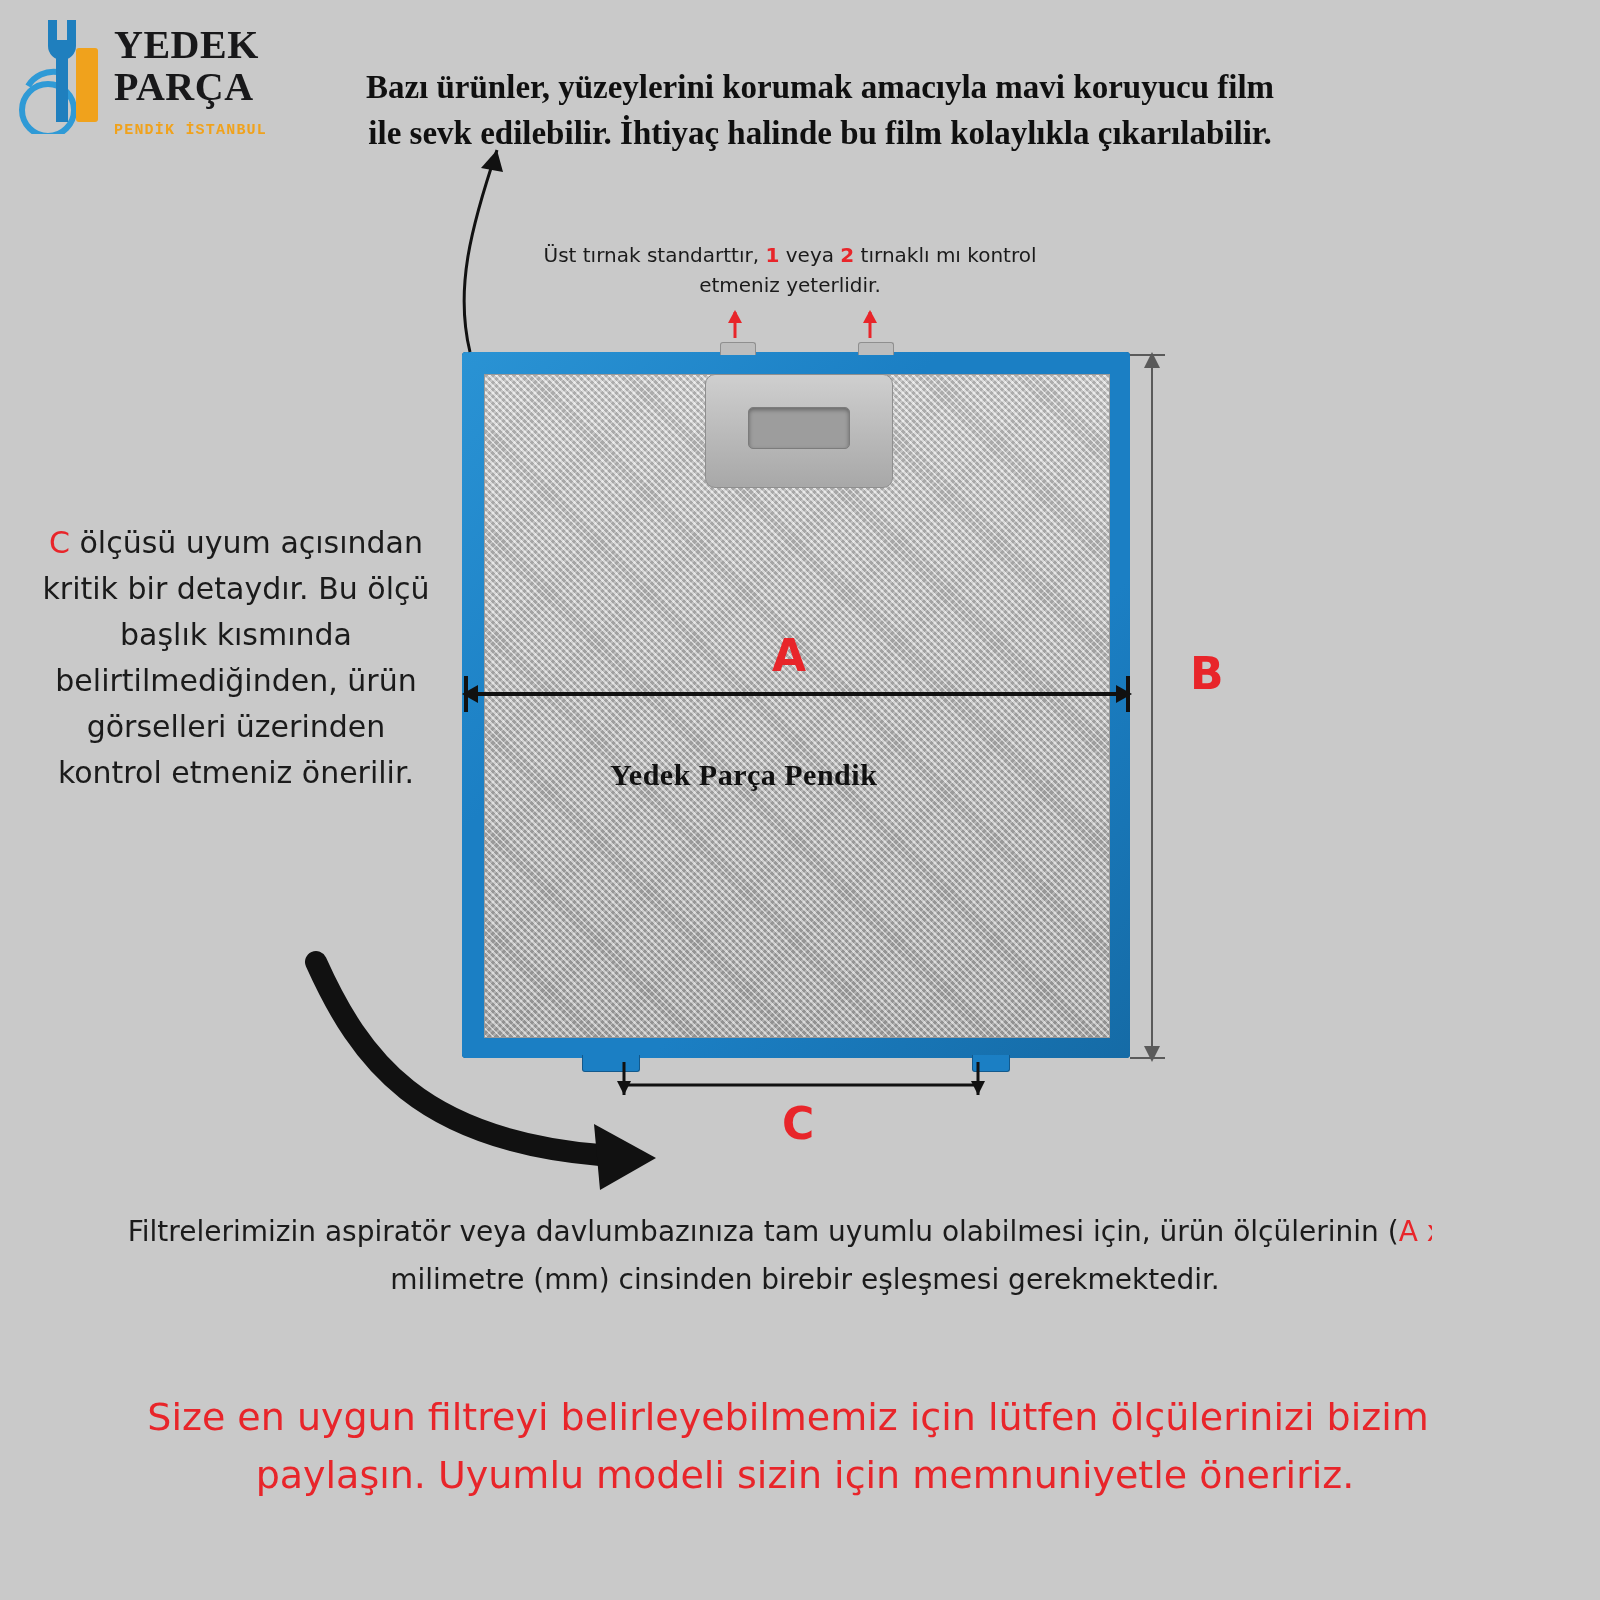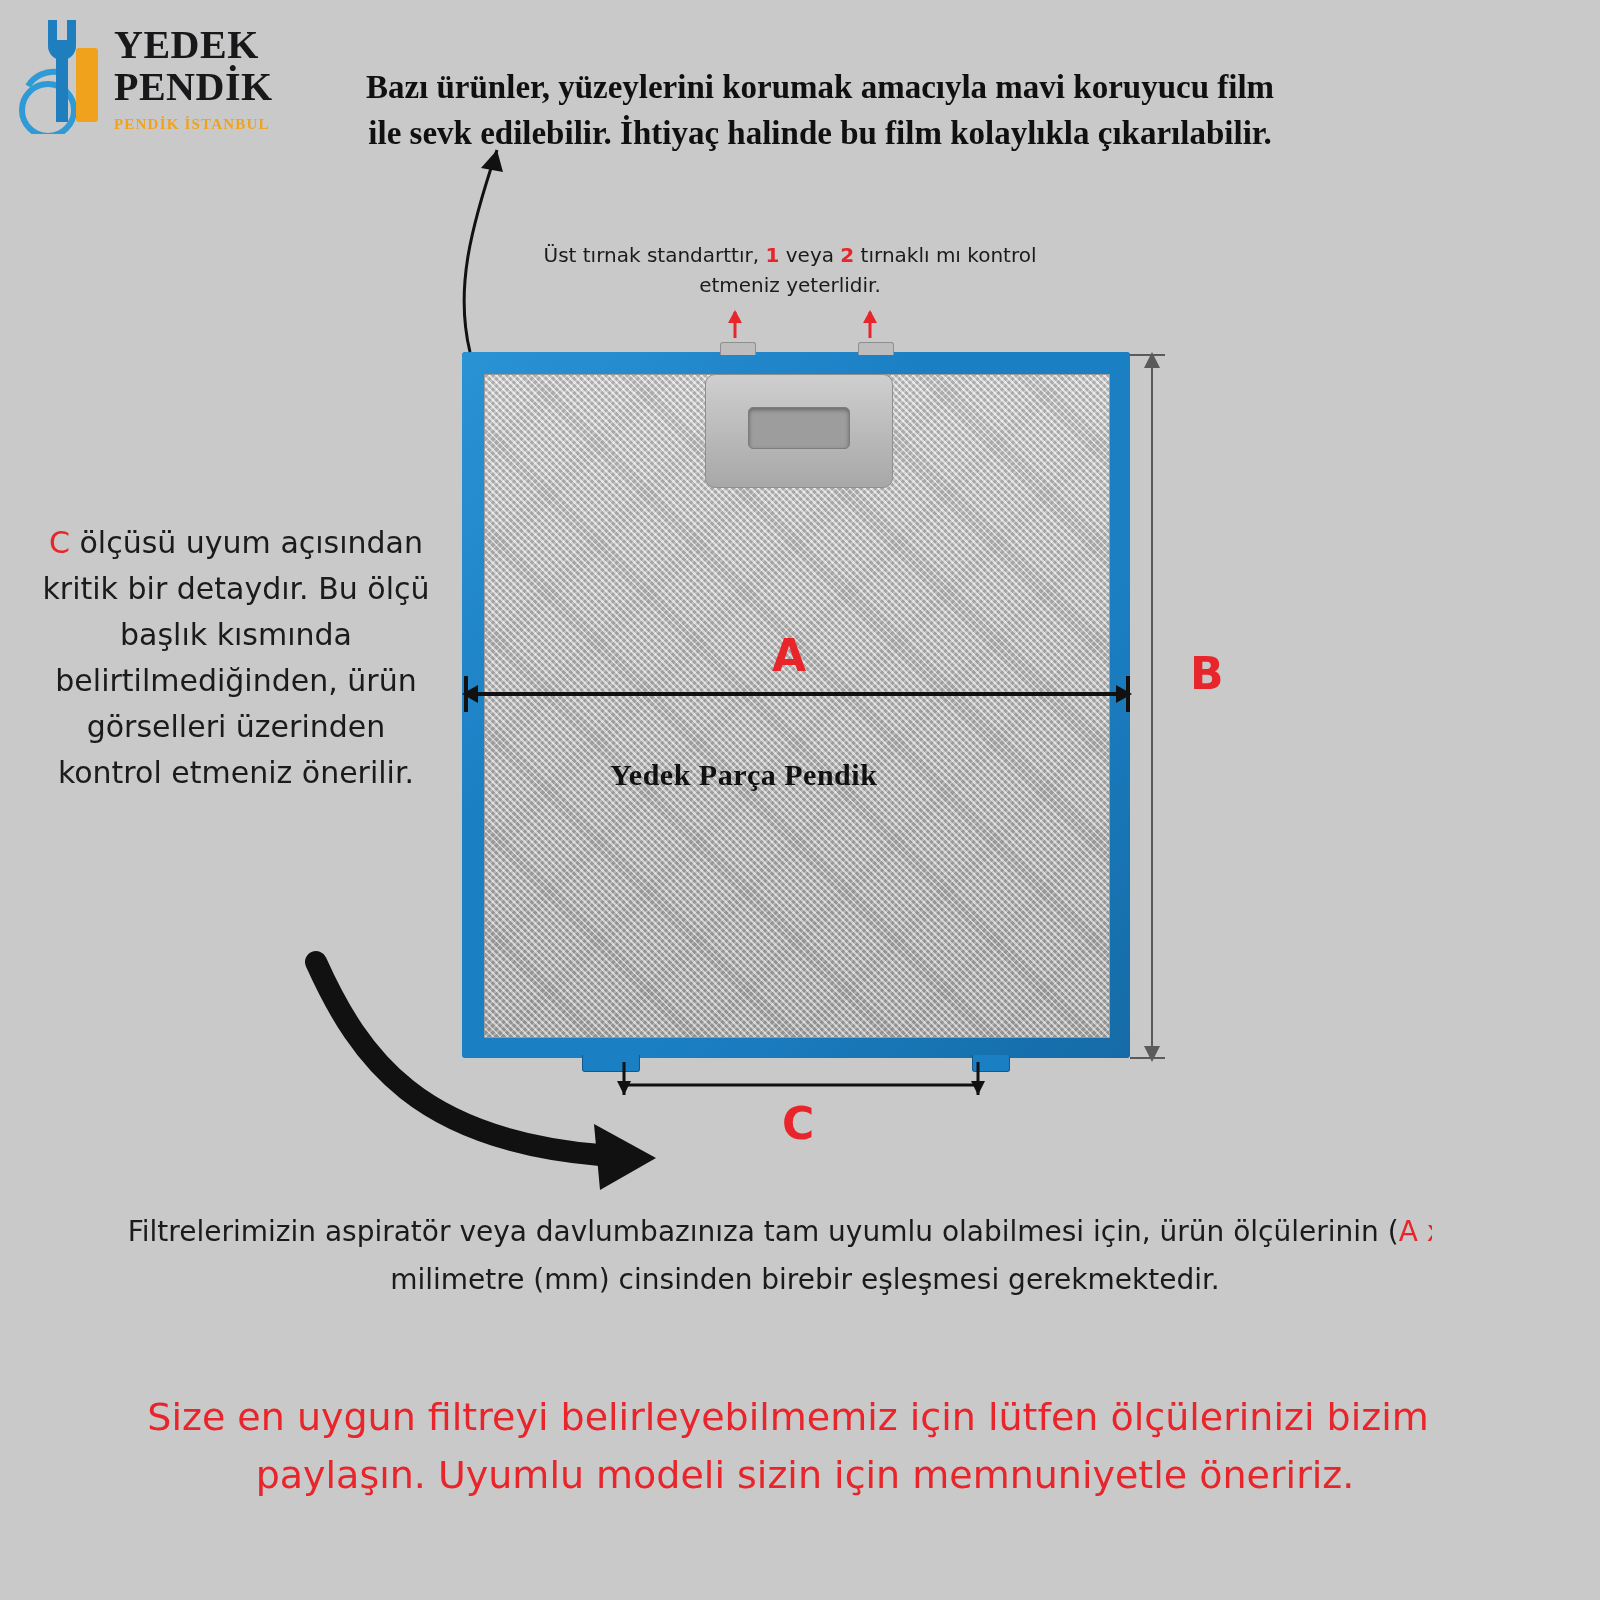--- a/index.html
+++ b/index.html
@@ -39,26 +39,26 @@
   }
   .logo-line1, .logo-line2 {
     font-family: "Liberation Serif", serif;
     font-weight: bold;
     font-size: 40px;
     line-height: 42px;
     color: #18181a;
     letter-spacing: 0.5px;
   }
   .logo-sub {
-    font-family: Liberation Serif, serif;
+    font-family: Liberation Mono, monospace;
     font-weight: bold;
     font-size: 15px;
     color: #f0a21c;
     letter-spacing: 1.2px;
-    margin-top: 8px;
+    margin-top: 14px;
   }
 
   
   .headline {
     position: absolute;
     left: 360px;
     top: 28px;
     width: 920px;
     text-align: center;
     font-family: "Liberation Serif", serif;
@@ -269,21 +269,21 @@
       <svg width="96" height="120" viewBox="0 0 96 120">
         <path d="M8 96 a26 26 0 1 0 26 -26 a26 26 0 0 0 -26 26 z" fill="none" stroke="#2f9ad6" stroke-width="6"></path>
         <path d="M14 72 a30 30 0 0 1 30 -14" fill="none" stroke="#2f9ad6" stroke-width="6"></path>
         <path d="M34 6 l0 26 a14 14 0 0 0 28 0 l0 -26 l-9 0 l0 20 l-10 0 l0 -20 z" fill="#1f7fbe"></path>
         <rect x="42" y="40" width="12" height="68" fill="#1f7fbe"></rect>
         <rect x="62" y="34" width="22" height="74" rx="3" fill="#f0a21c"></rect>
       </svg>
     </div>
     <div class="logo-text">
       <div class="logo-line1">YEDEK</div>
-      <div class="logo-line2">PENDİK</div>
+      <div class="logo-line2">PARÇA</div>
       <div class="logo-sub">PENDİK İSTANBUL</div>
     </div>
   </div>
 
   <div class="headline">Bazı ürünler, yüzeylerini korumak amacıyla mavi koruyucu film ile sevk edilebilir. İhtiyaç halinde bu film kolaylıkla çıkarılabilir.</div>
 
   <div class="top-note">
     <span>Üst tırnak standarttır, </span><span class="num">1</span><span> veya </span><span class="num">2</span><span> tırnaklı mı kontrol etmeniz yeterlidir.</span>
   </div>
 

